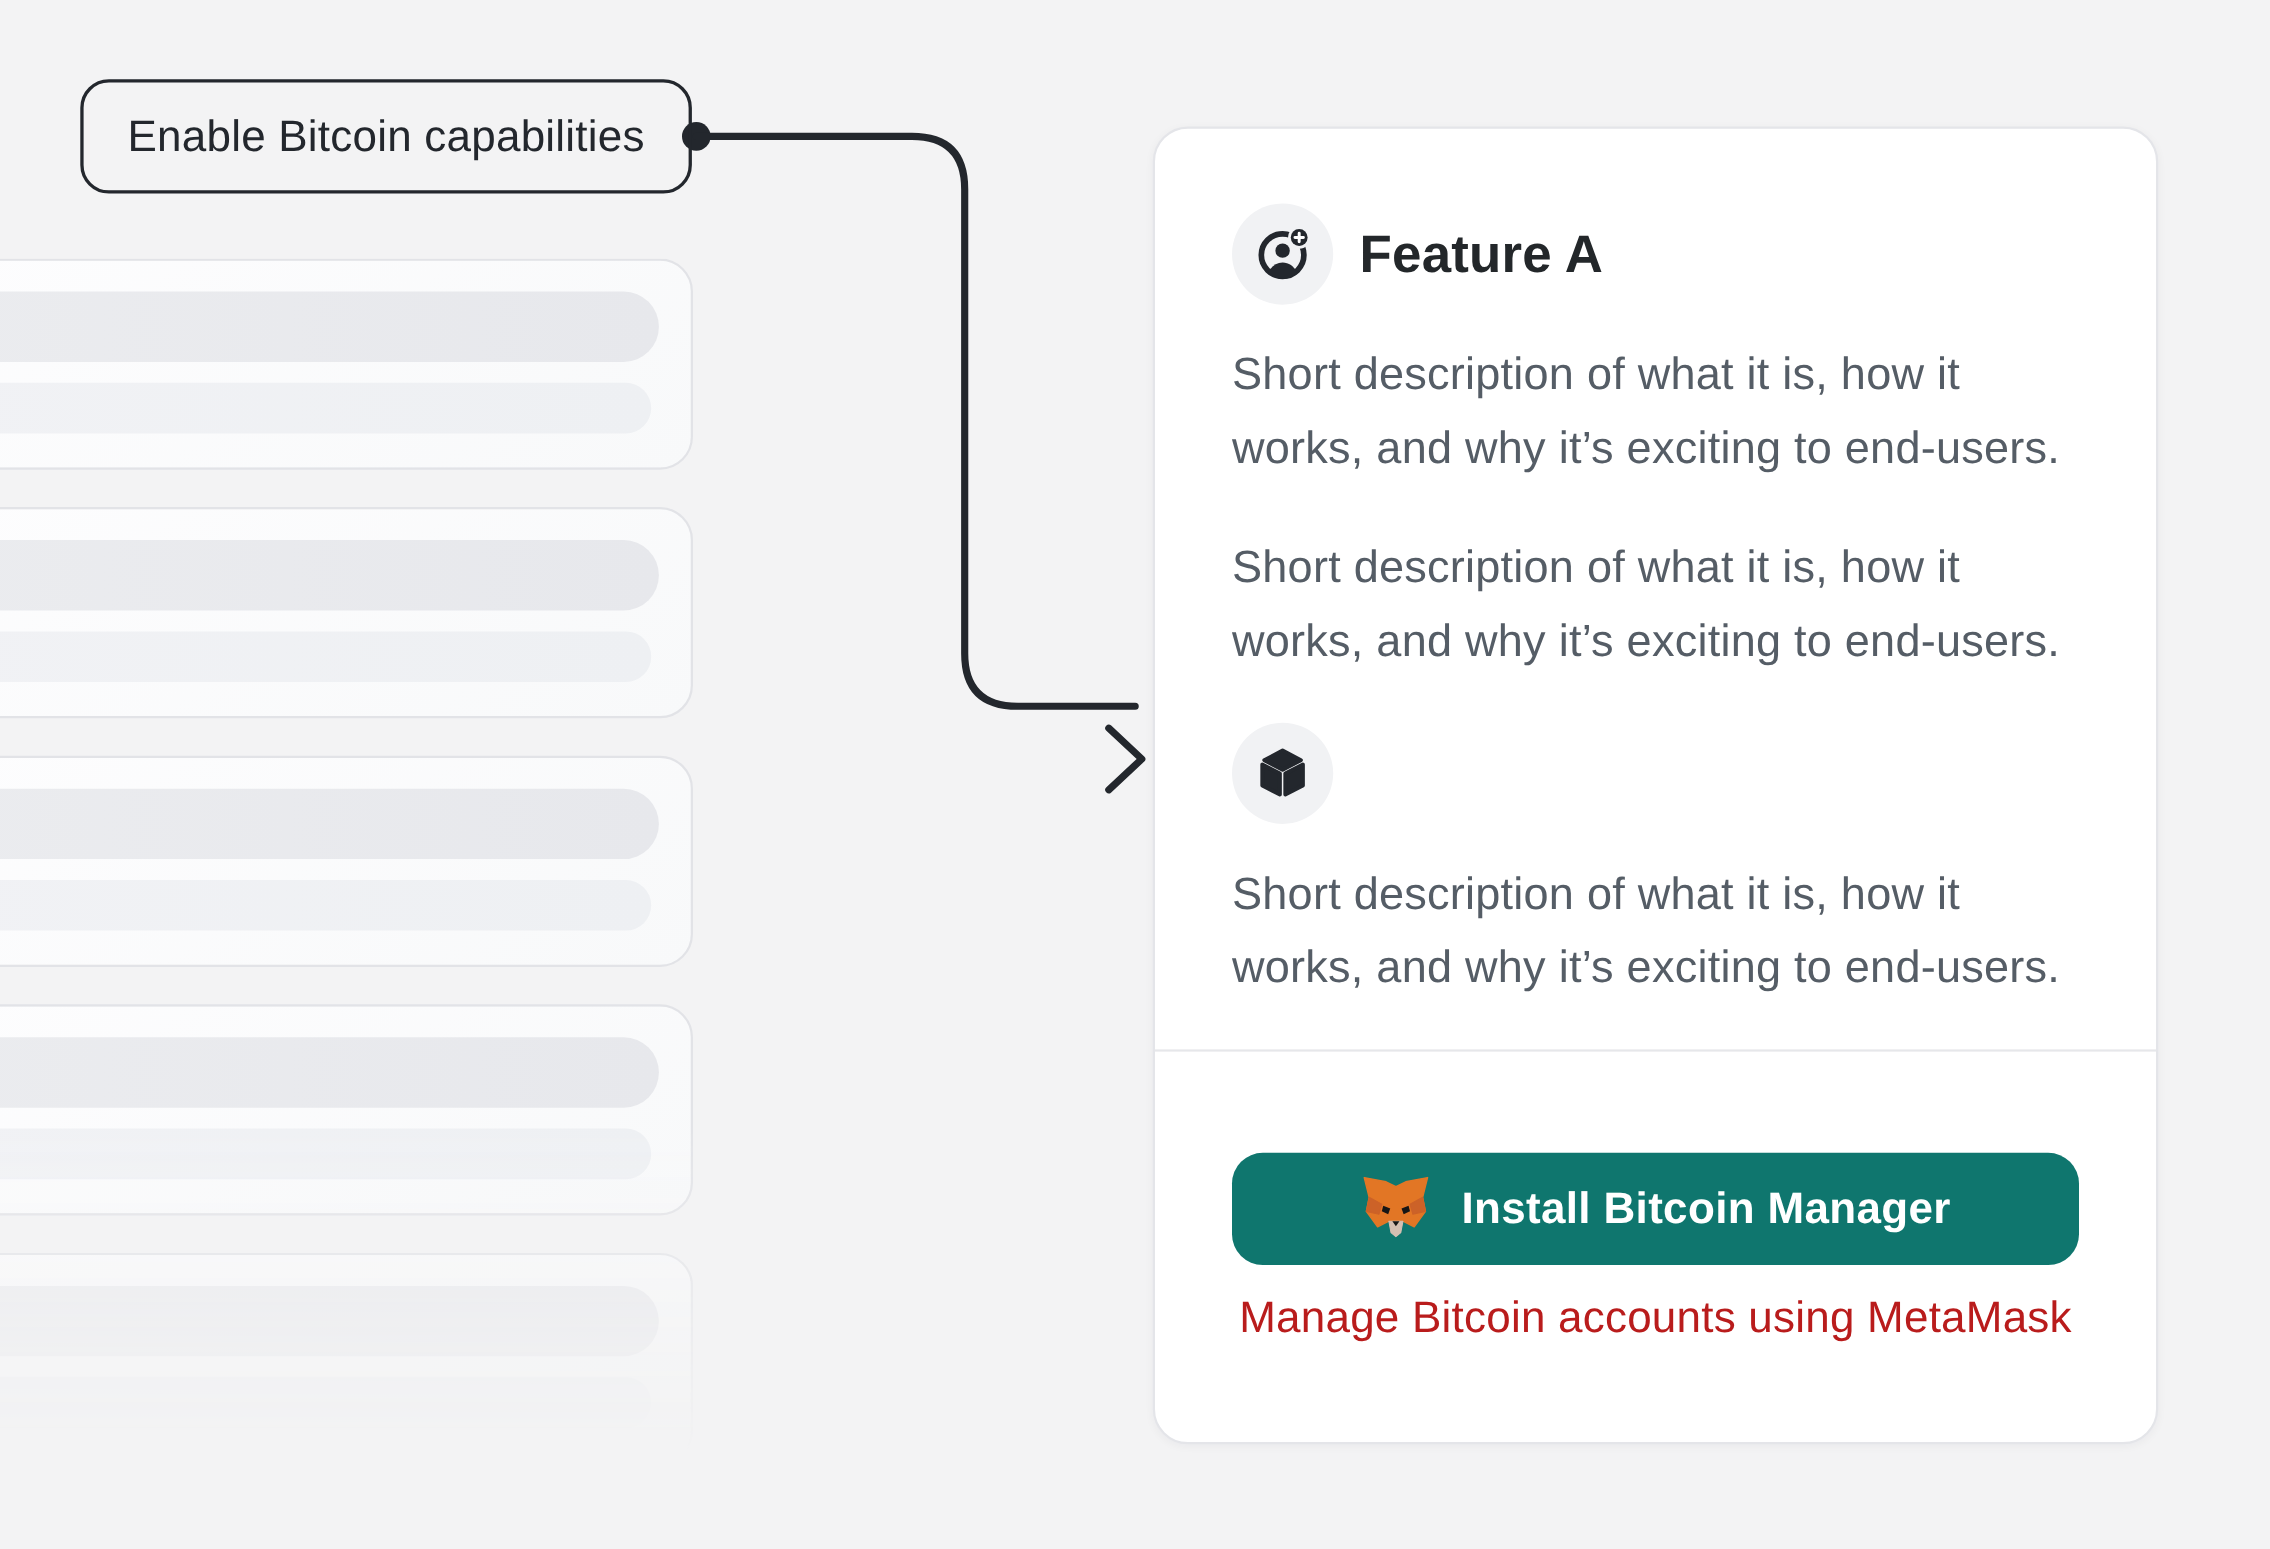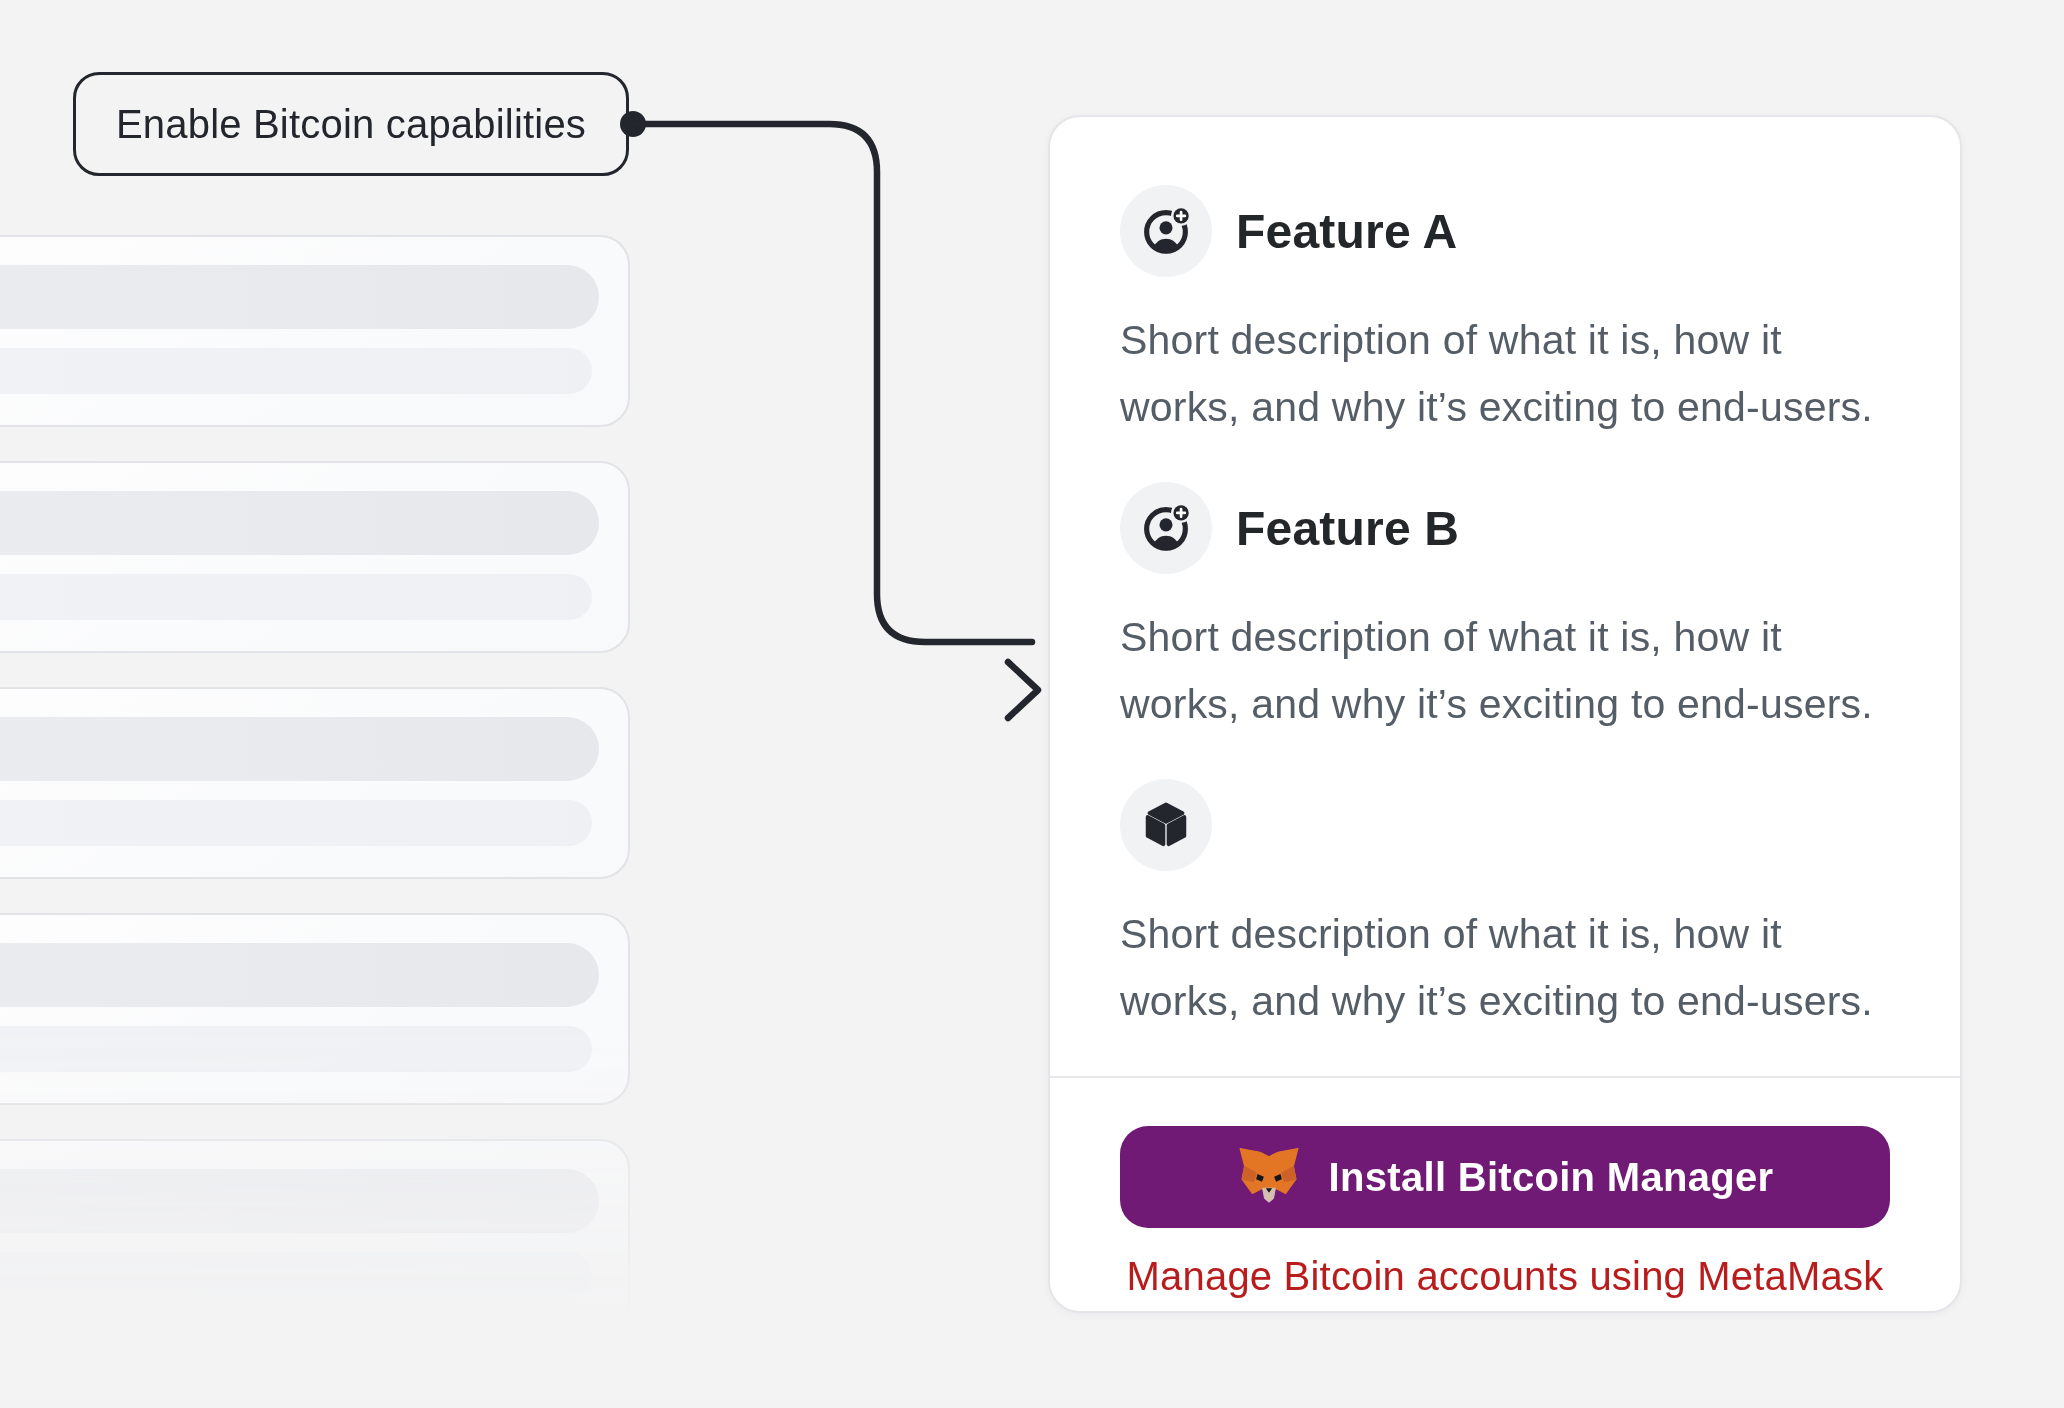--- a/index.html
+++ b/index.html
@@ -72,22 +72,22 @@
     margin-top:30px;font-size:41px;line-height:67px;color:#555d66;
     white-space:pre-line;letter-spacing:.2px;
   }
 
   .card-divider{
     border:none;border-top:2px solid #e6e7ea;
     margin:15px -70px 0 -70px;
   }
 
   .install-button{
-    margin-top:48px;width:100%;height:102px;border:none;cursor:pointer;
-    background:#701a75;border-radius:28px;
+    margin-top:92px;width:100%;height:102px;border:none;cursor:pointer;
+    background:#0f766e;border-radius:28px;
     display:flex;align-items:center;justify-content:center;gap:28px;
     color:#ffffff;font-family:inherit;
   }
   .install-label{font-size:40px;font-weight:700;letter-spacing:.3px;}
   .footer-caption{
     margin-top:26px;text-align:center;font-size:40px;color:#b91c1c;
     letter-spacing:.2px;
   }
 </style>
 </head>
@@ -140,33 +140,20 @@
           <path d="M18.7 3.6 V7 M17 5.3 H20.4" stroke="#ffffff" stroke-width="1.2" stroke-linecap="round"></path>
         </svg>
       </div>
       <span class="feature-title">Feature A</span>
     </div>
     <div class="feature-desc">Short description of what it is, how it
 works, and why it’s exciting to end-users.</div>
   </div>
 
   <div class="feature">
-    <div class="feature-head">
-      <div class="icon-circle">
-        <svg width="54" height="54" viewBox="0 0 24 24" aria-hidden="true">
-          <circle cx="12" cy="12.4" r="8.6" fill="none" stroke="#23272d" stroke-width="2.3"></circle>
-          <circle cx="12" cy="10.6" r="2.9" fill="#23272d"></circle>
-          <path d="M6.1 19.6 C7.5 16.8 9.5 15.4 12 15.4 C14.5 15.4 16.5 16.8 17.9 19.6 A8.6 8.6 0 0 1 6.1 19.6 Z" fill="#23272d"></path>
-          <circle cx="18.7" cy="5.3" r="4.5" fill="#f1f2f4"></circle>
-          <circle cx="18.7" cy="5.3" r="3.4" fill="#23272d"></circle>
-          <path d="M18.7 3.6 V7 M17 5.3 H20.4" stroke="#ffffff" stroke-width="1.2" stroke-linecap="round"></path>
-        </svg>
-      </div>
-      <span class="feature-title">Feature B</span>
-    </div>
     <div class="feature-desc">Short description of what it is, how it
 works, and why it’s exciting to end-users.</div>
   </div>
 
   <div class="feature">
     <div class="feature-head">
       <div class="icon-circle">
         <svg width="54" height="54" viewBox="0 0 24 24" aria-hidden="true">
           <g fill="#23272d" stroke="#23272d" stroke-width="1.6" stroke-linejoin="round">
             <path d="M12 2.8 L19.4 6.7 L12 10.6 L4.6 6.7 Z"></path>

